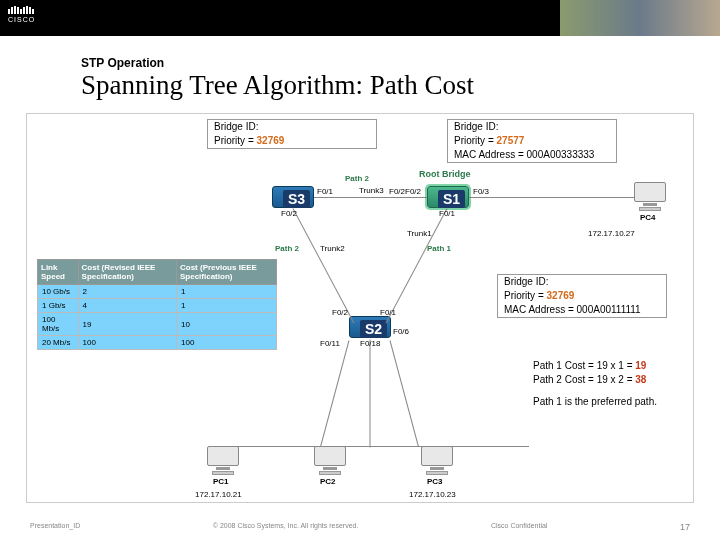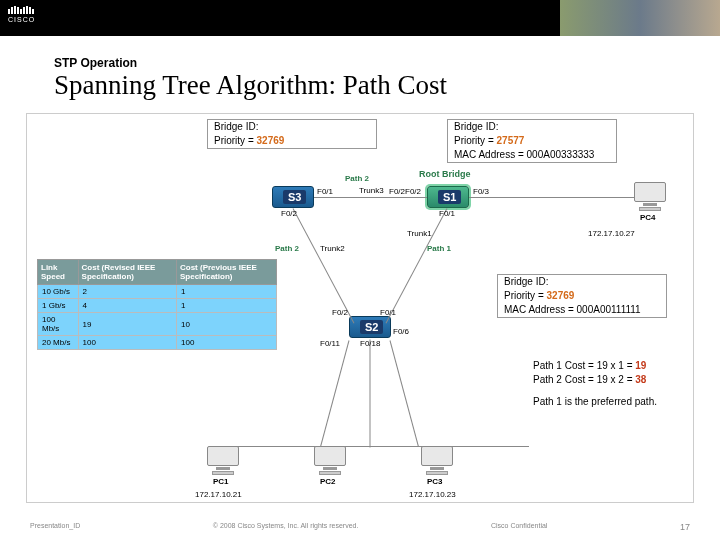--- a/index.html
+++ b/index.html
@@ -9,31 +9,31 @@
 .logo-bars{display:flex;gap:1px}
 .logo-bars span{width:2px;height:8px;background:#fff;display:inline-block}
 .logo-bars span:nth-child(1){height:5px;margin-top:3px}
 .logo-bars span:nth-child(2){height:7px;margin-top:1px}
 .logo-bars span:nth-child(4){height:7px;margin-top:1px}
 .logo-bars span:nth-child(5){height:5px;margin-top:3px}
 .logo-bars span:nth-child(6){height:7px;margin-top:1px}
 .logo-bars span:nth-child(8){height:7px;margin-top:1px}
 .logo-bars span:nth-child(9){height:5px;margin-top:3px}
 .people{position:absolute;right:0;top:0;height:36px;width:160px;background:linear-gradient(90deg,#8a9b6e,#6b7a8a,#b8a890)}
-.title-area{padding:20px 0 8px 54px}
+.title-area{padding:20px 0 8px 81px}
 .subtitle{font-size:12px;font-weight:bold}
 .title{font-size:27px;font-family:Liberation Serif, serif}
 .diagram{position:relative;margin:4px 26px 0 26px;height:390px;border:1px solid #ccc}
 .bridge-box{position:absolute;border:1px solid #999;background:#fff;padding:0 6px;font-size:10px;line-height:1.4}
 .tbl{position:absolute;left:10px;top:145px;border-collapse:collapse;font-size:8px;width:240px}
 .tbl th{background:#7a9b9b;color:#fff;border:1px solid #999;padding:3px;text-align:left;font-weight:bold}
 .tbl td{border:1px solid #bbb;padding:2px 4px;background:#7dd3fc}
 .switch{position:absolute;width:42px;height:22px;background:linear-gradient(180deg,#2e7bb8,#1a5a8e);border-radius:3px;border:1px solid #0a3a5a}
 .switch.root{background:linear-gradient(180deg,#4eb88e,#2a8a6a);border-color:#1a6a4a;box-shadow:0 0 0 2px #7fd4a8}
-.switch-lbl{position:absolute;background:#1a3a6a;color:#fff;font-size:11px;font-weight:bold;padding:1px 5px;border-radius:2px}
+.switch-lbl{position:absolute;background:#1a3a6a;color:#fff;font-size:14px;font-weight:bold;padding:1px 5px;border-radius:2px}
 .pc{position:absolute;width:36px;height:30px}
 .pc-mon{width:32px;height:20px;background:#e8e8e8;border:1px solid #888;border-radius:2px;margin:0 auto}
 .pc-base{width:14px;height:3px;background:#999;margin:1px auto 0}
 .pc-kb{width:22px;height:4px;background:#ccc;border:1px solid #999;margin:1px auto 0}
 .lbl{position:absolute;font-size:8px}
 .lbl.green{color:#2a7a4a;font-weight:bold}
 .line{position:absolute;background:#888;height:1px;transform-origin:left center}
 .footer{position:absolute;bottom:8px;left:0;right:0;font-size:7px;color:#888;padding:0 30px;display:flex;justify-content:space-between}
 .pgnum{font-size:9px}
 </style>

